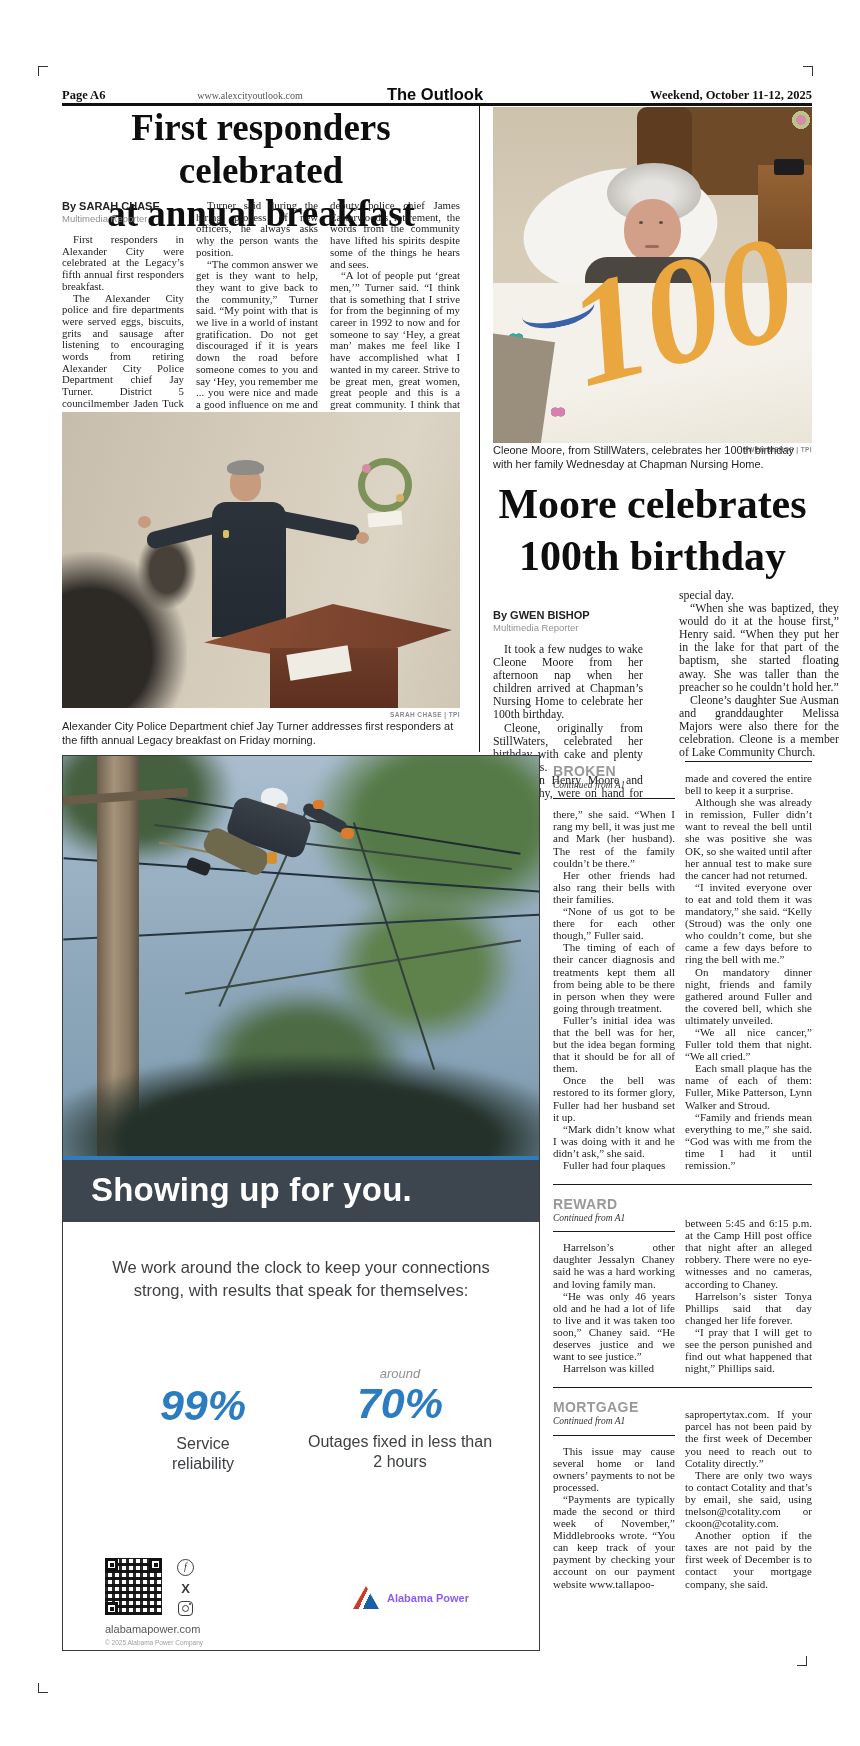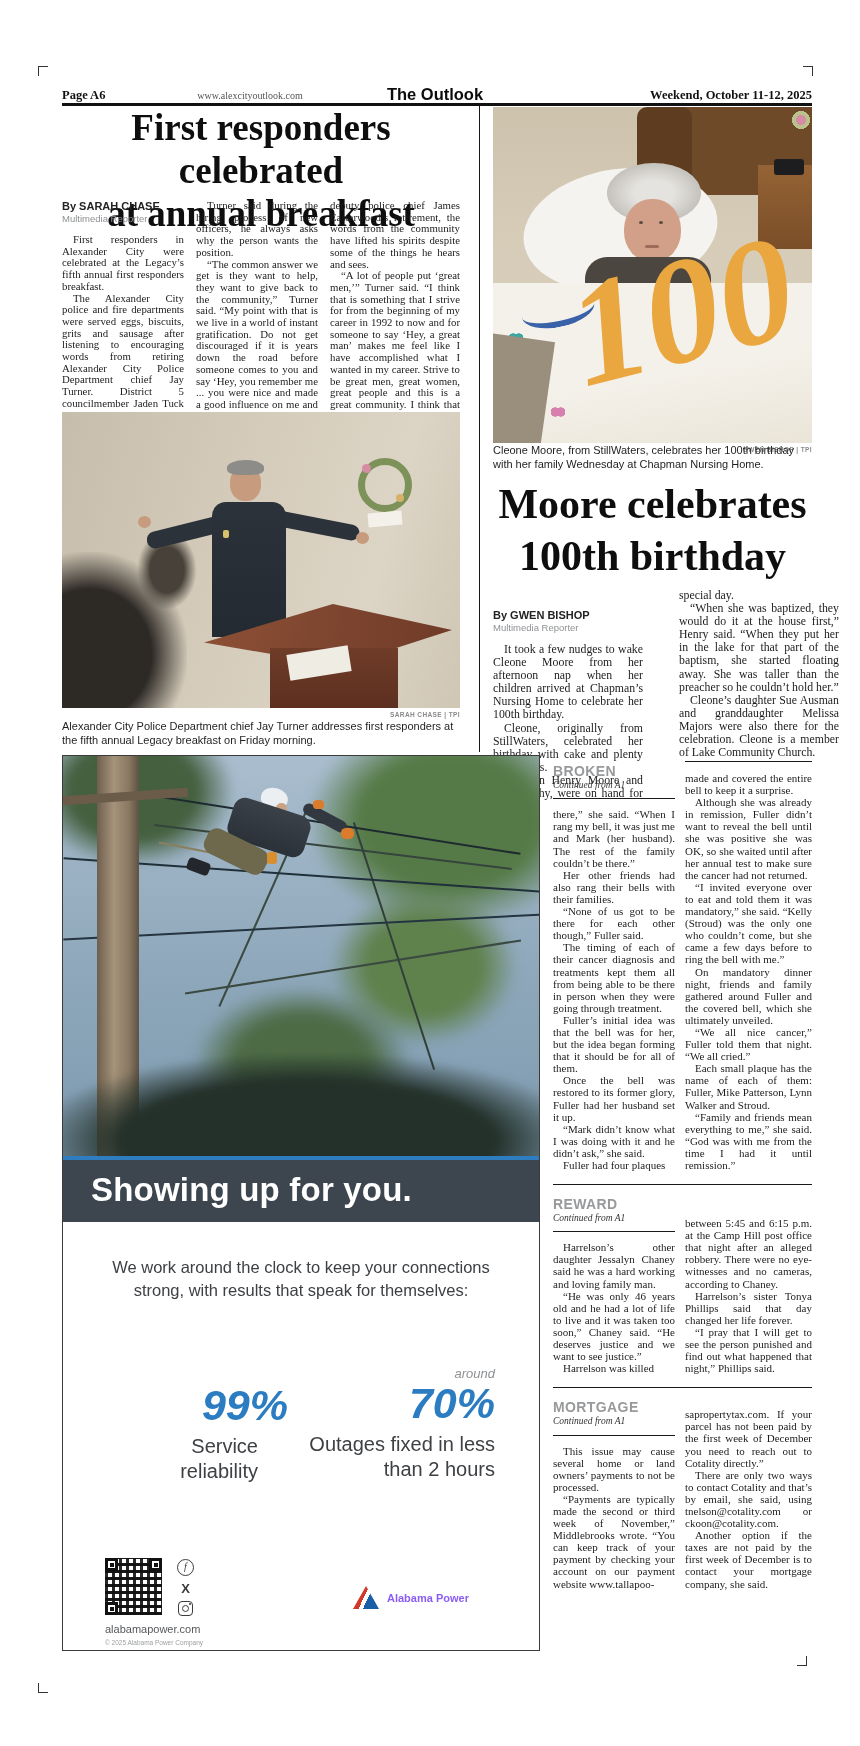--- a/index.html
+++ b/index.html
@@ -49,24 +49,24 @@
   #ad{position:absolute;left:62px;top:755px;width:478px;height:896px;border:1px solid #3b3b3b;
       box-sizing:border-box;background:#fff;font-family:"Liberation Sans",sans-serif;overflow:hidden;}
   #ad-photo{position:absolute;left:0;top:0;width:476px;height:400px;overflow:hidden;
       background:linear-gradient(180deg,#a9bdce 0%,#8ea7ba 55%,#7e9bb0 100%);}
   #ad-photo *{position:absolute;}
   #ad-band{position:absolute;left:0;top:400px;width:476px;height:66px;background:rgba(24,34,45,.84);
       border-top:4px solid #2f7dc1;box-sizing:border-box;}
   #ad-band .txt{color:#fff;font-weight:800;font-size:33px;line-height:60px;padding-left:28px;letter-spacing:.2px;}
   .ad-body{position:absolute;left:28px;top:500px;width:420px;text-align:center;font-size:16.5px;
       line-height:1.42;color:#3e4144;}
-  .stat{position:absolute;text-align:right;}
+  .stat{position:absolute;text-align:center;}
   .stat-qual{font-style:italic;font-size:13px;color:#8d9093;margin-bottom:1px;}
   .stat-val{font-style:italic;font-weight:800;font-size:43px;color:#2b7cc0;line-height:1;}
-  .stat-label{font-size:20px;color:#3e4144;line-height:1.25;margin-top:7px;}
+  .stat-label{font-size:16px;color:#3e4144;line-height:1.25;margin-top:7px;}
   .qr{position:absolute;left:42px;top:802px;width:57px;height:57px;background:
       repeating-linear-gradient(90deg,rgba(17,17,17,.9) 0 3px,transparent 3px 7px),
       repeating-linear-gradient(0deg,#161616 0 3px,#fff 3px 7px);}
   .fd{position:absolute;width:13px;height:13px;border:3px solid #111;background:#fff;box-sizing:border-box;}
   .fd::after{content:"";position:absolute;inset:1.5px;background:#111;}
   .social{position:absolute;left:114px;top:803px;display:flex;flex-direction:column;gap:5px;align-items:center;}
   .ic-fb{width:15px;height:15px;border:1.2px solid #3c3c3c;border-radius:50%;color:#3c3c3c;
       font-size:10px;font-style:italic;font-family:"Liberation Serif",serif;text-align:center;line-height:14px;}
   .ic-x{width:15px;height:15px;color:#3c3c3c;font-weight:800;font-size:13px;text-align:center;line-height:15px;}
   .ic-ig{width:13px;height:13px;border:1.6px solid #3c3c3c;border-radius:4px;position:relative;}

